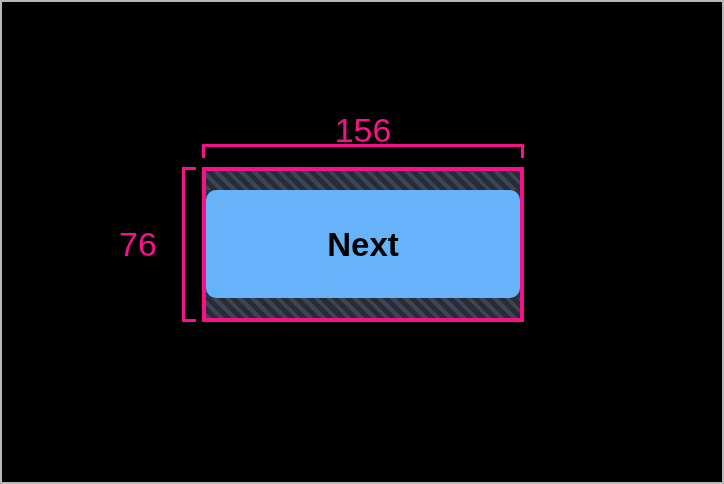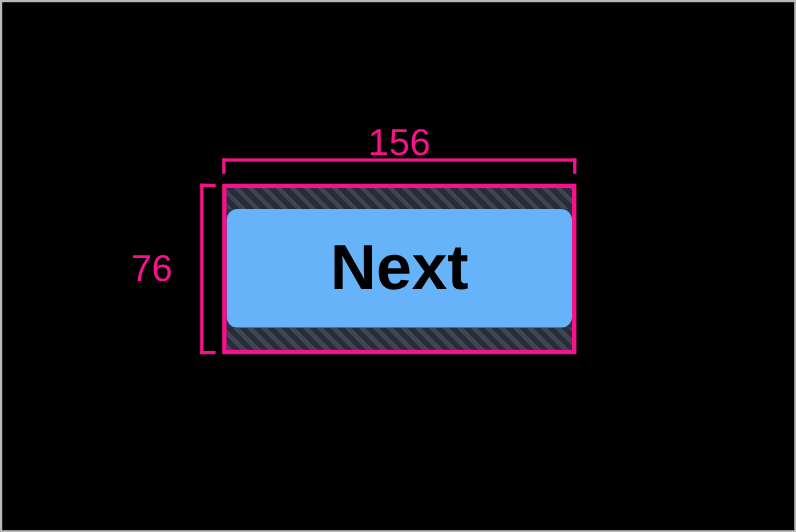--- a/index.html
+++ b/index.html
@@ -62,21 +62,21 @@
 
   .btn-next {
     flex: 1 1 auto;
     background: #66b3fa;
     border-radius: 10px;
     display: flex;
     align-items: center;
     justify-content: center;
     color: #000000;
     font-family: "Liberation Sans", sans-serif;
-    font-size: 58px;
+    font-size: 33px;
     font-weight: bold;
     letter-spacing: 0px;
     line-height: 1;
     user-select: none;
   }
 
   
   .dim-width-bracket {
     position: absolute;
     left: 200px;

